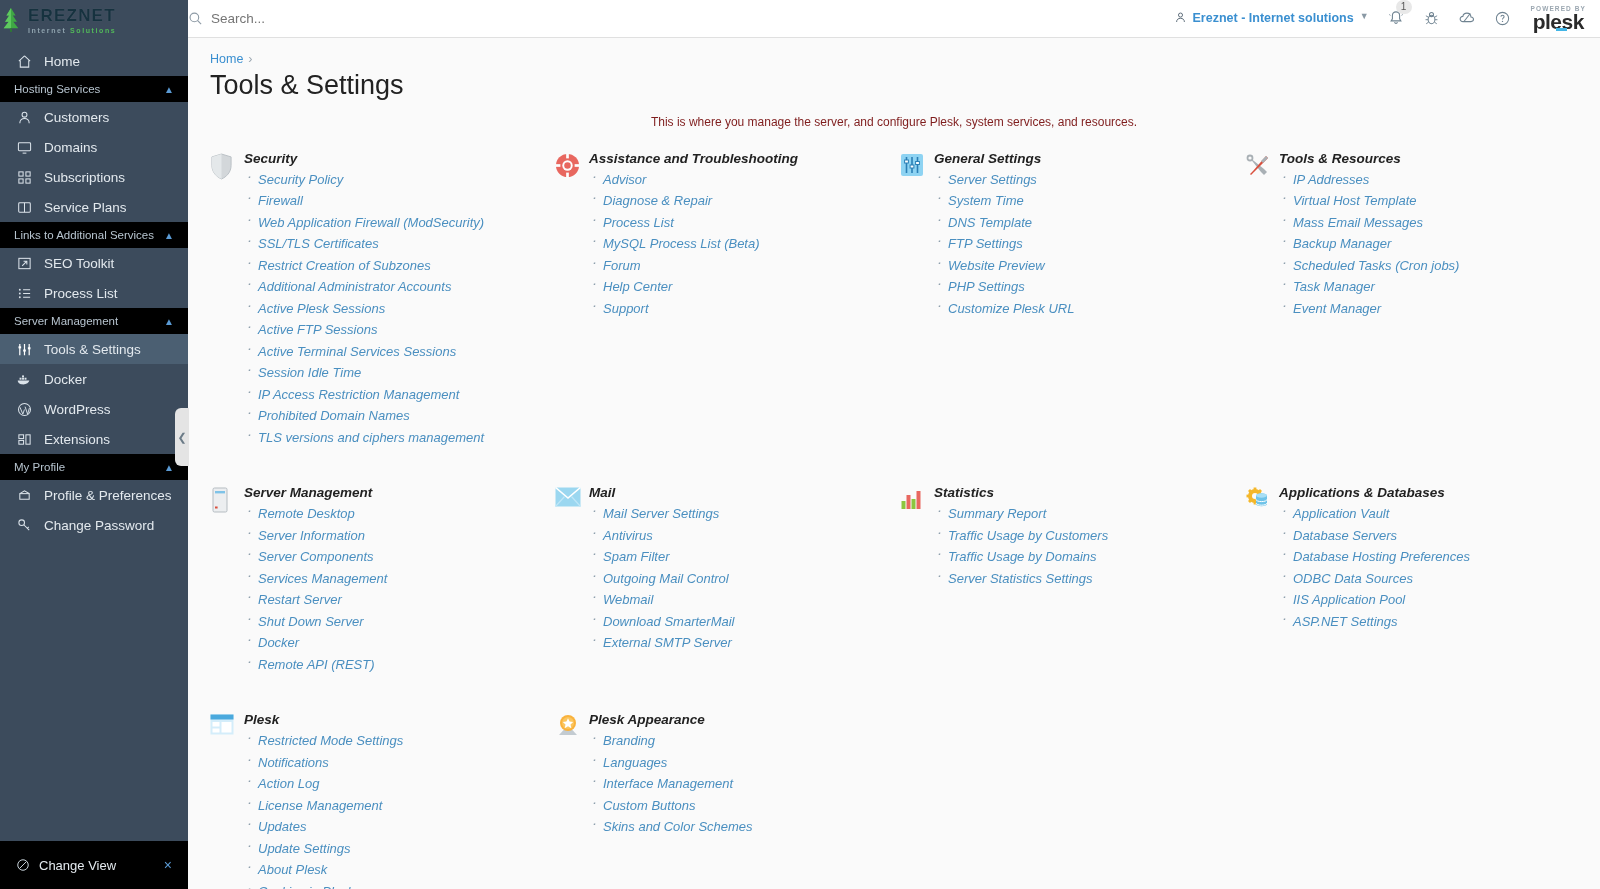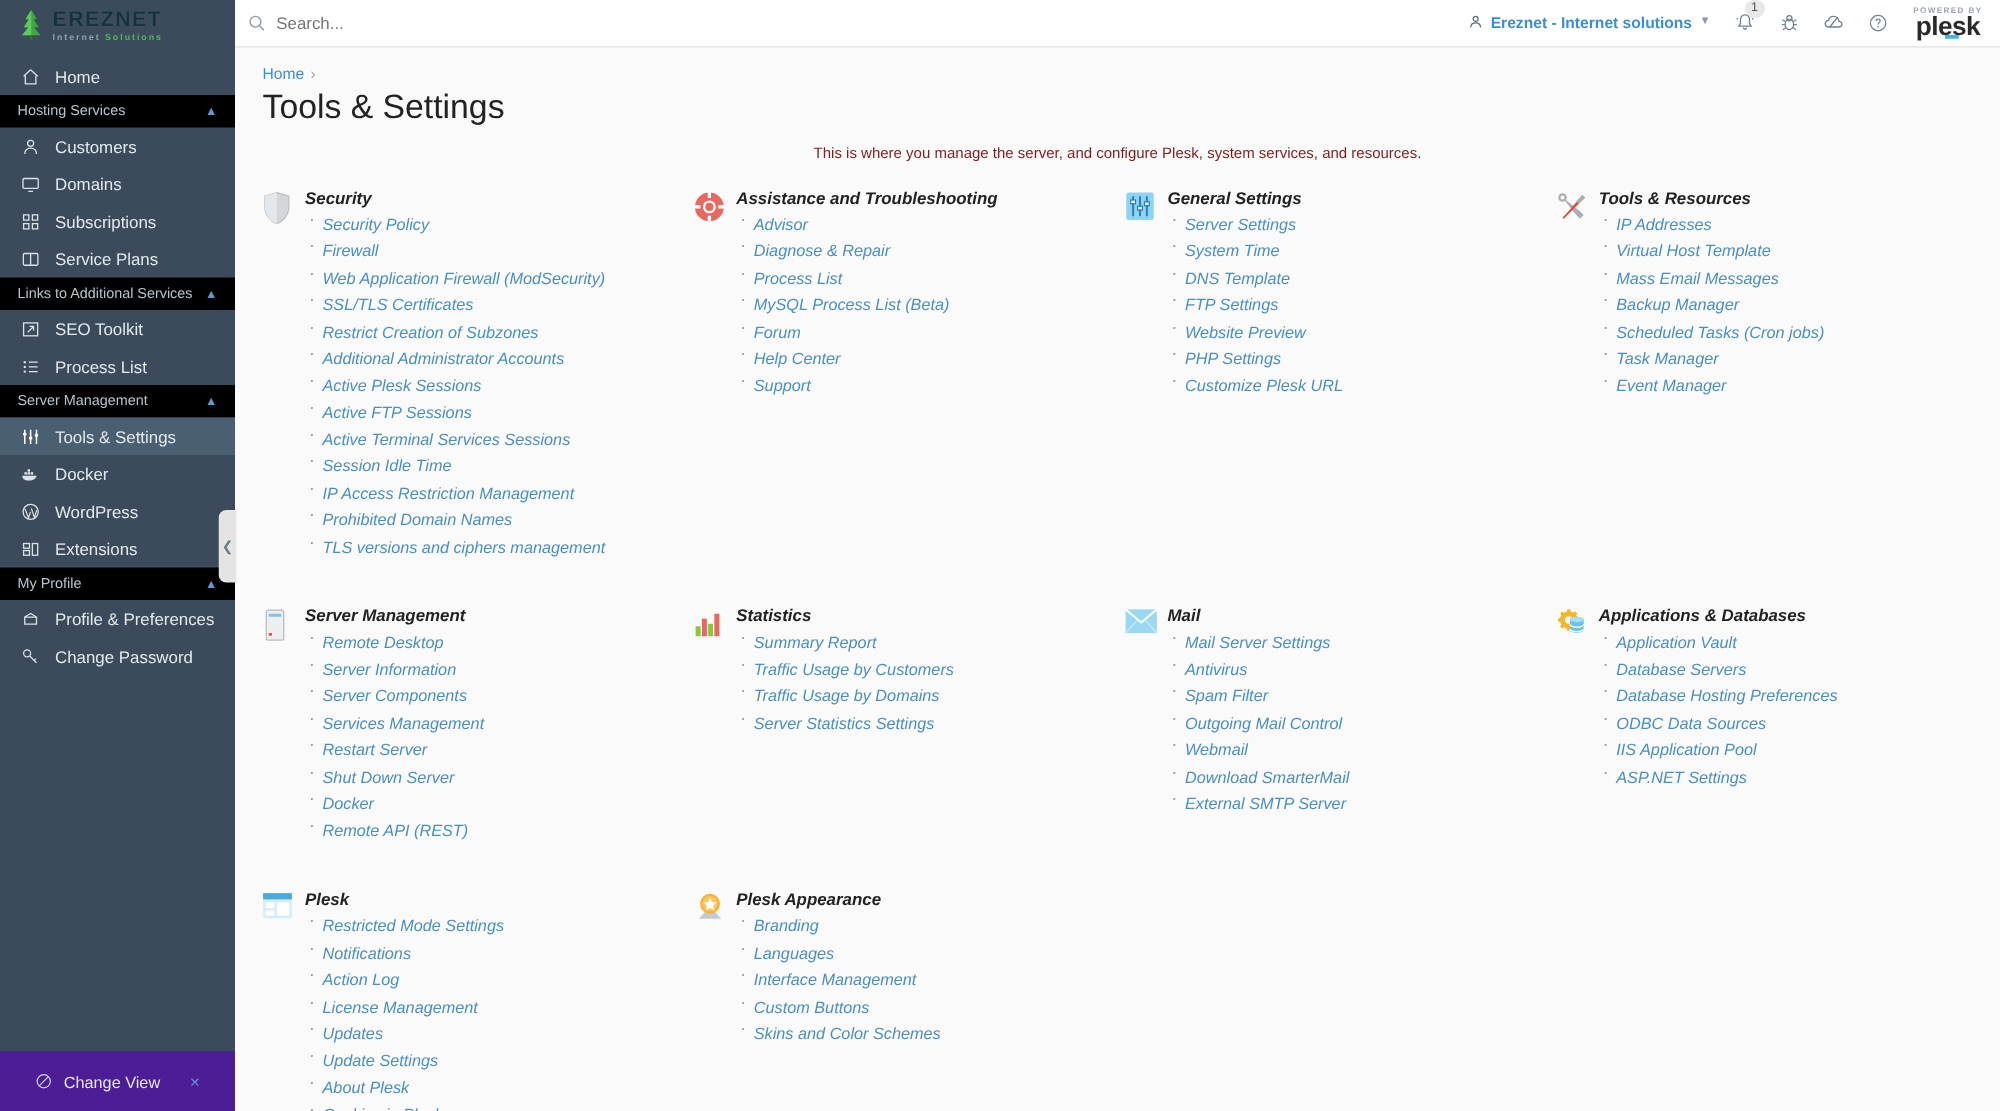--- a/index.html
+++ b/index.html
@@ -11,21 +11,21 @@
   .app { display: flex; width: 1600px; height: 889px; }
 
   
   .sidebar {
     width: 188px; min-width: 188px; height: 889px;
     background: #3c4b5c; color: #e6ebf0;
     position: relative; display: flex; flex-direction: column;
   }
   .logo-area {
     height: 40px; display: flex; align-items: center;
-    padding-left: 14px; background: #3c4b5c;
+    background: #3c4b5c;
   }
   .logo-tree { width: 22px; height: 26px; flex: none; margin-right: 6px; }
   .logo-text { display: flex; flex-direction: column; line-height: 1; }
   .logo-name {
     font-size: 17px; font-weight: bold; letter-spacing: 1.2px;
     color: #16323f; text-shadow: 0 0 1px rgba(255,255,255,.15);
   }
   .logo-sub {
     font-size: 7px; letter-spacing: 1.6px; margin-top: 3px;
     color: #8fa3ae; font-weight: bold;
@@ -46,38 +46,38 @@
   }
   .nav-item.active { background: #4b5f72; }
   .nav-item .ico {
     width: 20px; height: 16px; margin-right: 10px; flex: none;
     display: flex; align-items: center; justify-content: center;
   }
   .nav-item .ico svg { display: block; }
 
   .sidebar-footer {
     height: 48px; display: flex; align-items: center;
-    padding: 0 28px; background: #4c1d95; font-size: 13px; color: #e3e9ee;
+    padding: 0 16px; background: #000000; font-size: 13px; color: #e3e9ee;
   }
   .sidebar-footer .ico { margin-right: 9px; display: flex; }
   .sidebar-footer .x { margin-left: auto; color: #5b9bd5; font-size: 14px; }
 
   .collapse-handle {
     position: absolute; right: -1px; top: 408px;
     width: 14px; height: 58px; background: #e4e4e4;
     border-radius: 6px 0 0 6px;
     display: flex; align-items: center; justify-content: center;
     color: #6b7b87; font-size: 11px; cursor: pointer; z-index: 5;
   }
 
   
   .main { flex: 1 1 auto; display: flex; flex-direction: column; background: #fafafa; }
   .topbar {
     height: 40px; background: #ffffff; border-bottom: 1px solid #e0e0e0;
-    display: flex; align-items: center; padding: 0 14px 0 10px;
+    display: flex; align-items: center; padding: 0 14px 0 0;
   }
   .search-wrap { display: flex; align-items: center; gap: 8px; }
   .search-input {
     border: none; outline: none; font-size: 13.5px; color: #999;
     font-family: "Liberation Sans", sans-serif; width: 260px; background: transparent;
   }
   .topbar-right {
     margin-left: auto; display: flex; align-items: center; gap: 18px;
   }
   .user-menu {
@@ -509,56 +509,56 @@
               <li><a>Restart Server</a></li>
               <li><a>Shut Down Server</a></li>
               <li><a>Docker</a></li>
               <li><a>Remote API (REST)</a></li>
             </ul>
           </div>
         </div>
 
         <div class="card">
           <div class="card-icon">
-            <svg width="24" height="24" viewBox="0 0 24 24">
-                <rect x="1.5" y="14" width="4" height="8" fill="#8cc63f"></rect>
-                <rect x="6.5" y="8" width="4" height="14" fill="#e8675f"></rect>
-                <rect x="11.5" y="12" width="4" height="10" fill="#8cc63f"></rect>
-                <rect x="16.5" y="4" width="4" height="18" fill="#e8675f"></rect>
-              </svg>
-          </div>
-          <div class="card-body">
-            <div class="card-title">Statistics</div>
-            <ul class="card-links">
-              <li><a>Summary Report</a></li>
-              <li><a>Traffic Usage by Customers</a></li>
-              <li><a>Traffic Usage by Domains</a></li>
-              <li><a>Server Statistics Settings</a></li>
-            </ul>
-          </div>
-        </div>
-
-        <div class="card">
-          <div class="card-icon">
             <svg width="26" height="20" viewBox="0 0 26 20">
                 <rect x="0.5" y="0.5" width="25" height="19" fill="#9bd7f0"></rect>
                 <path d="M0.5 0.5 L13 11 L25.5 0.5" fill="none" stroke="#ffffff" stroke-width="1.6"></path>
                 <path d="M0.5 19.5 L9.5 9.5 M25.5 19.5 L16.5 9.5" fill="none" stroke="#bee6f7" stroke-width="1.2"></path>
               </svg>
           </div>
           <div class="card-body">
             <div class="card-title">Mail</div>
             <ul class="card-links">
               <li><a>Mail Server Settings</a></li>
               <li><a>Antivirus</a></li>
               <li><a>Spam Filter</a></li>
               <li><a>Outgoing Mail Control</a></li>
               <li><a>Webmail</a></li>
               <li><a>Download SmarterMail</a></li>
               <li><a>External SMTP Server</a></li>
+            </ul>
+          </div>
+        </div>
+
+        <div class="card">
+          <div class="card-icon">
+            <svg width="24" height="24" viewBox="0 0 24 24">
+                <rect x="1.5" y="14" width="4" height="8" fill="#8cc63f"></rect>
+                <rect x="6.5" y="8" width="4" height="14" fill="#e8675f"></rect>
+                <rect x="11.5" y="12" width="4" height="10" fill="#8cc63f"></rect>
+                <rect x="16.5" y="4" width="4" height="18" fill="#e8675f"></rect>
+              </svg>
+          </div>
+          <div class="card-body">
+            <div class="card-title">Statistics</div>
+            <ul class="card-links">
+              <li><a>Summary Report</a></li>
+              <li><a>Traffic Usage by Customers</a></li>
+              <li><a>Traffic Usage by Domains</a></li>
+              <li><a>Server Statistics Settings</a></li>
             </ul>
           </div>
         </div>
 
         <div class="card">
           <div class="card-icon">
             <svg width="26" height="24" viewBox="0 0 26 24">
                 <g fill="#f4b72a">
                   <circle cx="10" cy="9" r="7"></circle>
                   <rect x="8.6" y="0.5" width="2.8" height="17"></rect>

